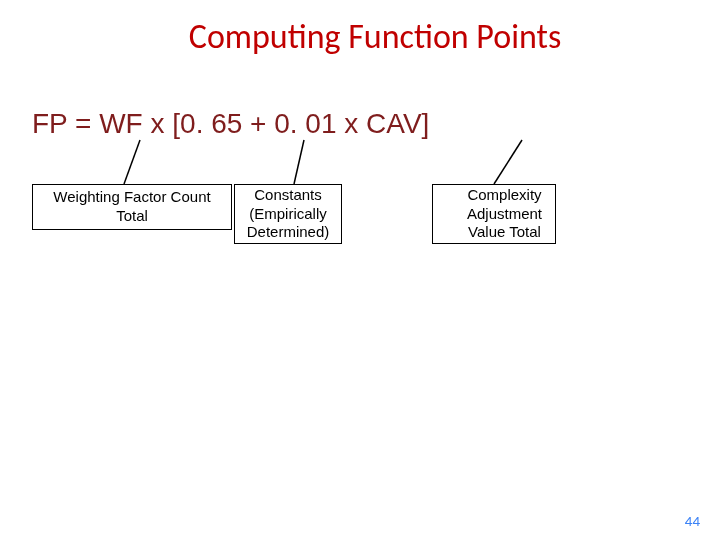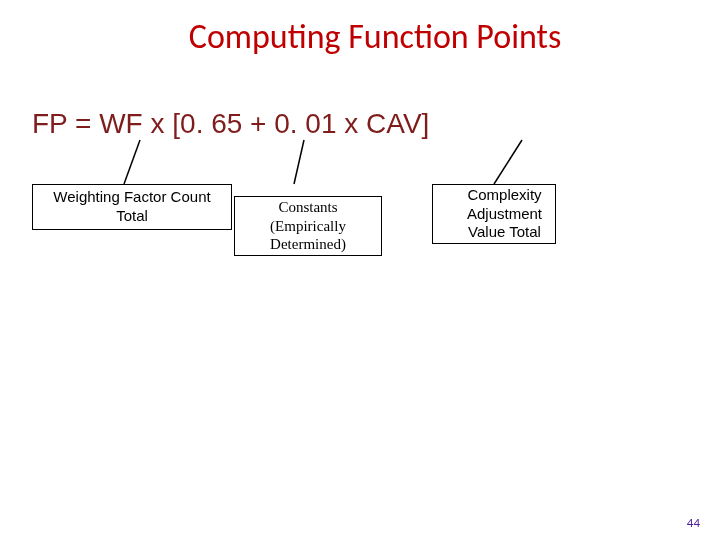--- a/index.html
+++ b/index.html
@@ -36,29 +36,29 @@
       font-family: Verdana, Geneva, sans-serif;
       font-size: 15px;
       text-align: center;
       line-height: 1.25;
       display: flex;
       align-items: center;
       justify-content: center;
       padding: 4px 6px;
     }
     .box1 { top: 184px; left: 32px;  width: 200px; height: 46px; }
-    .box2 { top: 196px; left: 234px; width: 148px; height: 60px; font-family: Liberation Serif, serif; }
+    .box2 { top: 184px; left: 234px; width: 108px; height: 60px; }
     .box3 { top: 184px; left: 432px; width: 124px; height: 60px; padding-left: 27px; }
     .page-num {
       position: absolute;
       bottom: 10px;
       right: 20px;
       font-family: Calibri, Arial, sans-serif;
-      font-size: 13px;
-      color: #4c1d95;
+      font-size: 15px;
+      color: #3b82f6;
     }
     svg.connector {
       position: absolute;
       overflow: visible;
     }
   </style>
 </head>
 <body>
 
 <div class="title">Computing Function Points</div>

